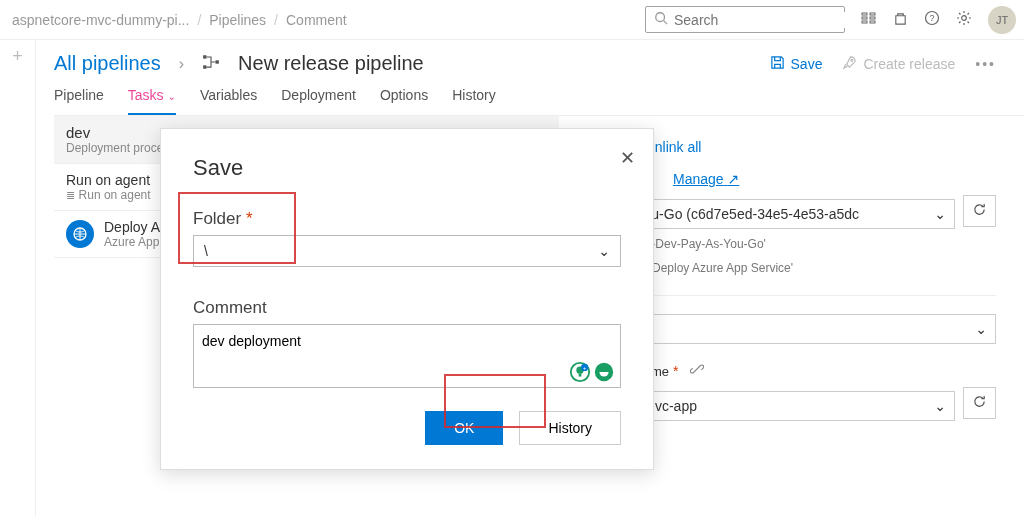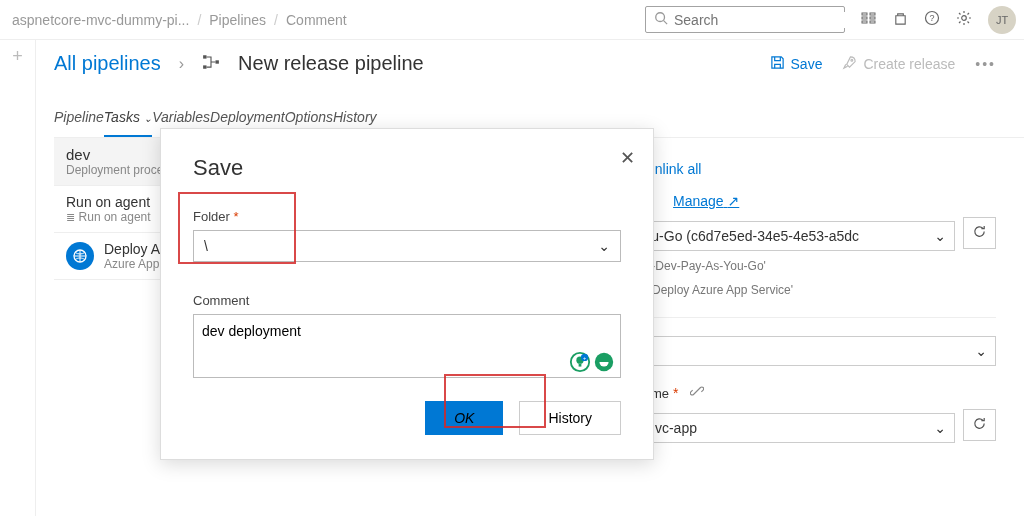--- a/index.html
+++ b/index.html
@@ -26,23 +26,23 @@
 .all-pipelines { color: #0078d4; font-size: 20px; }
 .chev { color: #999; font-size: 16px; }
 .pipe-icon { color: #555; font-size: 16px; }
 .pipe-title { font-size: 20px; color: #333; }
 .header-right { display: flex; align-items: center; gap: 20px; color: #999; }
 .hr-btn { display: flex; align-items: center; gap: 6px; font-size: 14px; }
 .hr-btn.save { color: #0078d4; }
 .dots { letter-spacing: 2px; }
 
 
-.tabs { display: flex; margin-top: 34px; color: #555; font-size: 14px; border-bottom: 1px solid #eee; padding-bottom: 0px; font-style: italic; }
+.tabs { display: flex; gap: 24px; margin-top: 12px; color: #555; font-size: 14px; border-bottom: 1px solid #eee; padding-bottom: 0px; }
 .tab { padding-bottom: 10px; cursor: pointer; }
-.tab.active { color: #404040; border-bottom: 2px solid #0078d4; }
+.tab.active { color: #ec4899; border-bottom: 2px solid #0078d4; }
 
 
 .body-cols { display: flex; margin-top: 0; }
 .left-col { width: 505px; }
 .right-col { flex: 1; padding-right: 28px; padding-left: 6px; }
 
 
 .stage-item { border-bottom: 1px solid #eee; padding: 8px 12px; }
 .stage-item.sel { background: #f4f4f4; }
 .stage-title { font-size: 15px; color: #333; }
@@ -57,27 +57,27 @@
 .req { color: #d83b01; }
 .link { color: #0078d4; }
 .select-box { display: flex; align-items: center; justify-content: space-between; border: 1px solid #ccc; padding: 6px 8px; margin-top: 6px; background:#fff; }
 .refresh-btn { border: 1px solid #ccc; padding: 6px 8px; background:#fff; }
 .rp-help { font-size: 12px; color: #777; margin-top: 6px; line-height: 1.5; }
 .rp-section { border-top: 1px solid #eee; margin-top: 18px; padding-top: 12px; }
 .modal { position:absolute; left:160px; top:128px; width:494px; background:#fff; border:1px solid #ddd; box-shadow:0 4px 18px rgba(0,0,0,.15); z-index:50; }
 .modal-pad { padding: 26px 32px 24px 32px; }
 .modal-title { font-size: 22px; color:#333; font-weight: 300; }
 .modal-close { position:absolute; right:18px; top:18px; color:#555; font-size:18px; cursor:pointer; }
-.m-field-label { font-size: 13px; color:#444; margin-top: 28px; }
+.m-field-label { font-size: 17px; color:#444; margin-top: 28px; }
 .m-select { display:flex; align-items:center; justify-content:space-between; border:1px solid #bbb; padding:7px 10px; margin-top:6px; width: 100%; }
 .m-textarea { border:1px solid #bbb; margin-top:6px; width:100%; min-height:64px; padding:8px; resize:none; font-family:inherit; font-size:14px; }
 .m-idea { position:absolute; right: 38px; bottom: 86px; display:flex; gap:2px; }
 .m-btns { display:flex; justify-content:flex-end; gap:16px; margin-top: 20px; }
 .btn { padding: 8px 28px; font-size:14px; border:1px solid #ccc; background:#fff; cursor:pointer; }
-.btn.primary { background:#0078d4; color:#000000; border-color:#0078d4;font-style:italic; }
+.btn.primary { background:#0078d4; color:#ffffff; border-color:#0078d4; }
 
 
 .hl { position:absolute; border:2px solid rgba(210,40,40,.85); pointer-events:none; z-index:60; }
 .hl1 { left:178px; top:192px; width:118px; height:72px; }
 .hl2 { left:444px; top:374px; width:102px; height:54px; }
 
 .sep { color:#ccc; margin:0 8px; }
 .cut { white-space: nowrap; overflow:hidden; text-overflow: ellipsis; }
 </style>
 </head>

